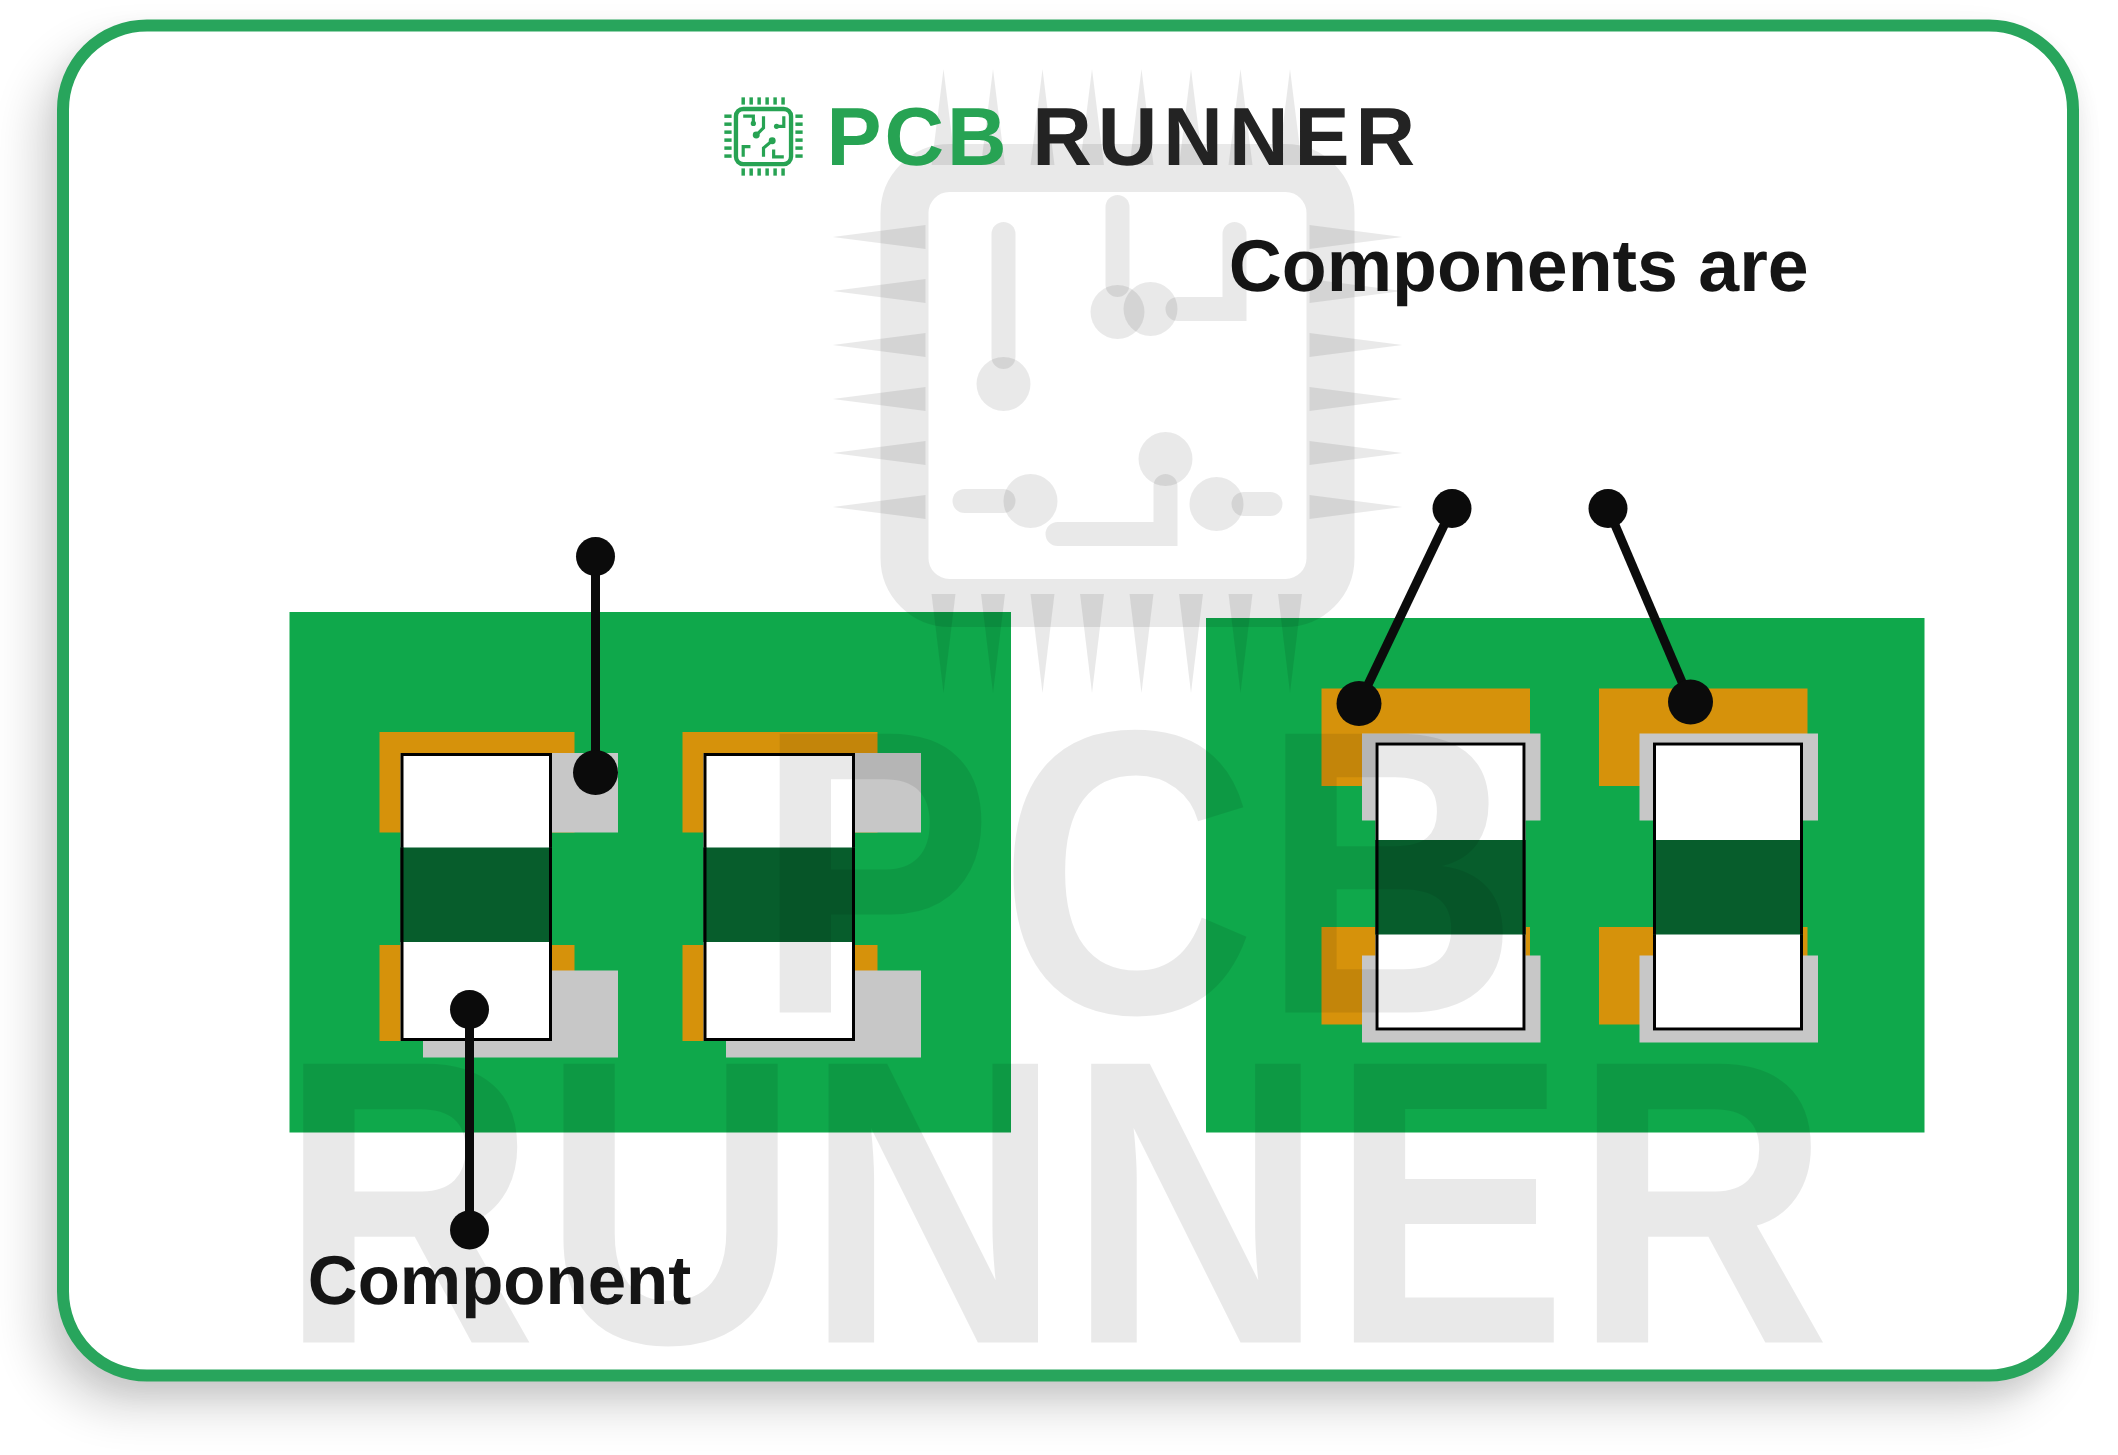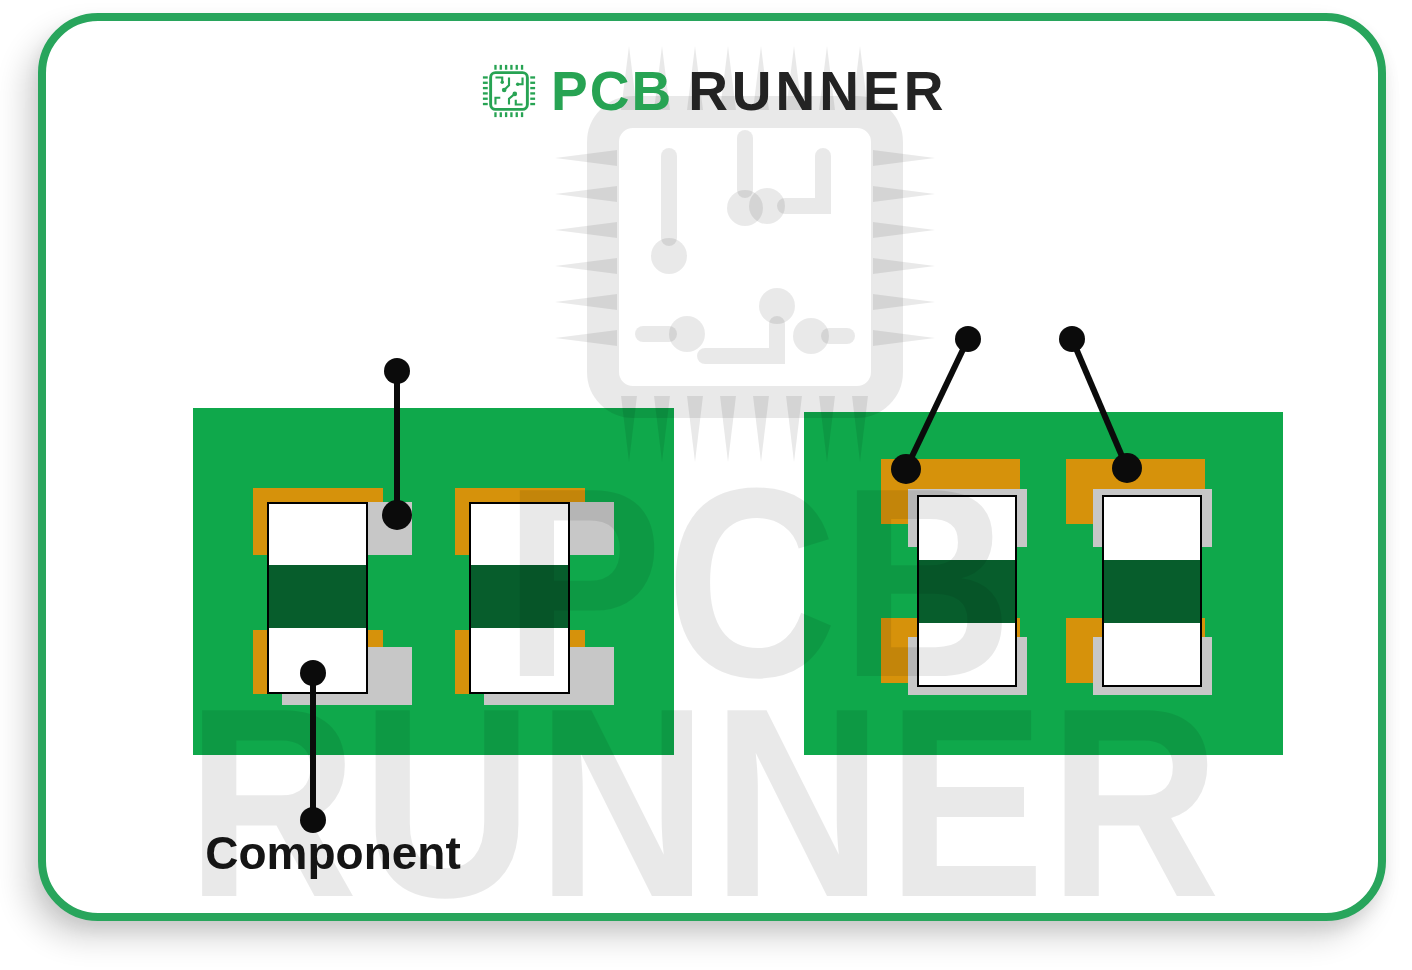--- a/index.html
+++ b/index.html
@@ -178,20 +178,21 @@
       <circle cx="906" cy="469" r="15" stroke="none"></circle>
 
       <line x1="1072" y1="339" x2="1127" y2="468"></line>
       <circle cx="1072" cy="339" r="13" stroke="none"></circle>
       <circle cx="1127" cy="468" r="15" stroke="none"></circle>
     </g>
   </svg>
 
   <div class="lbl lbl-component">Component</div>
   <div class="lbl lbl-misplaced">
+    <div>Components are</div>
   </div>
 
   <div class="logo">
     <svg width="58" height="62" viewBox="0 0 60 62">
       <g stroke="#27a353" stroke-width="3" fill="none">
         <rect x="11" y="12" width="38" height="38" rx="5"></rect>
       </g>
       <g stroke="#27a353" stroke-width="2.4" fill="none">
 
         <path d="M16 4 V 9"></path>

